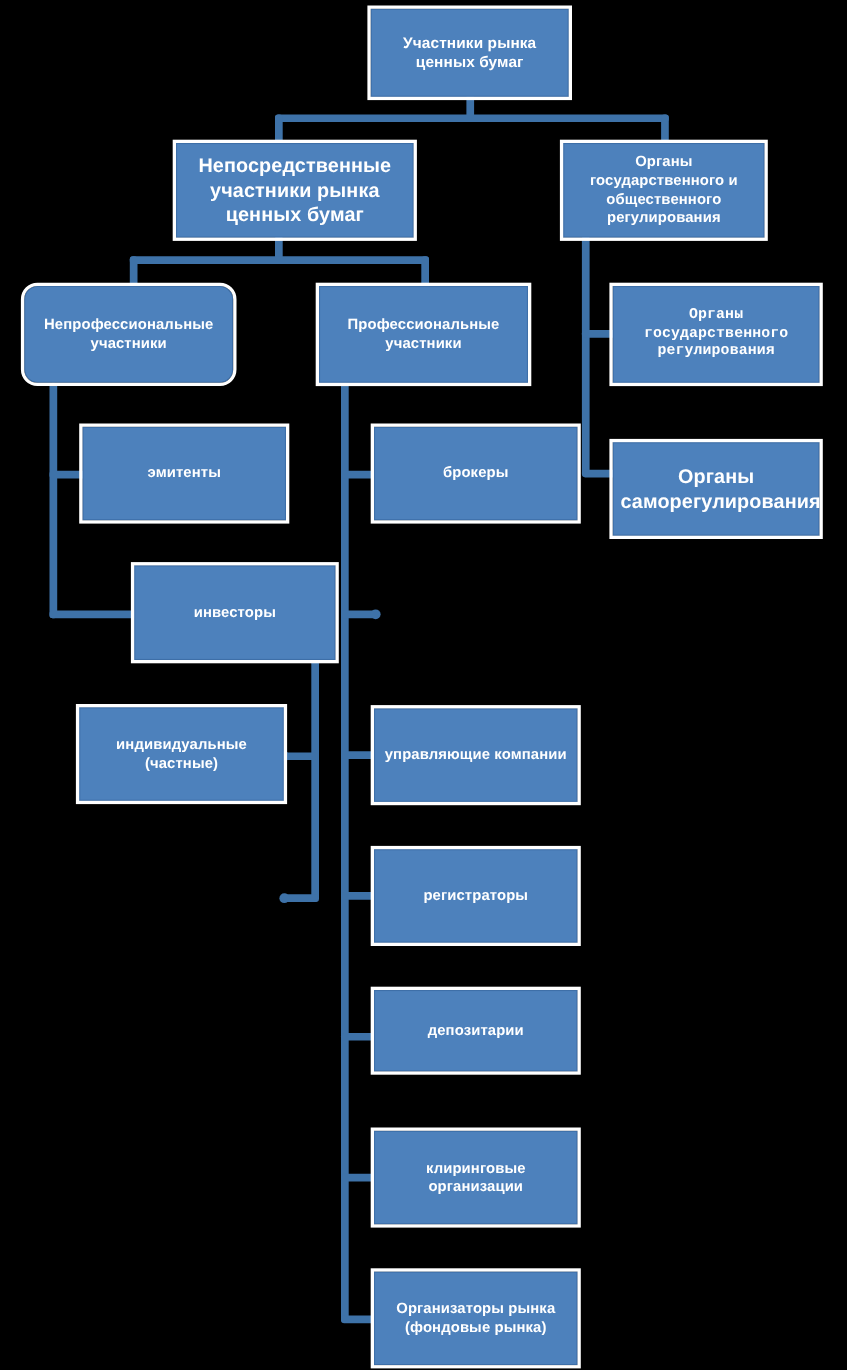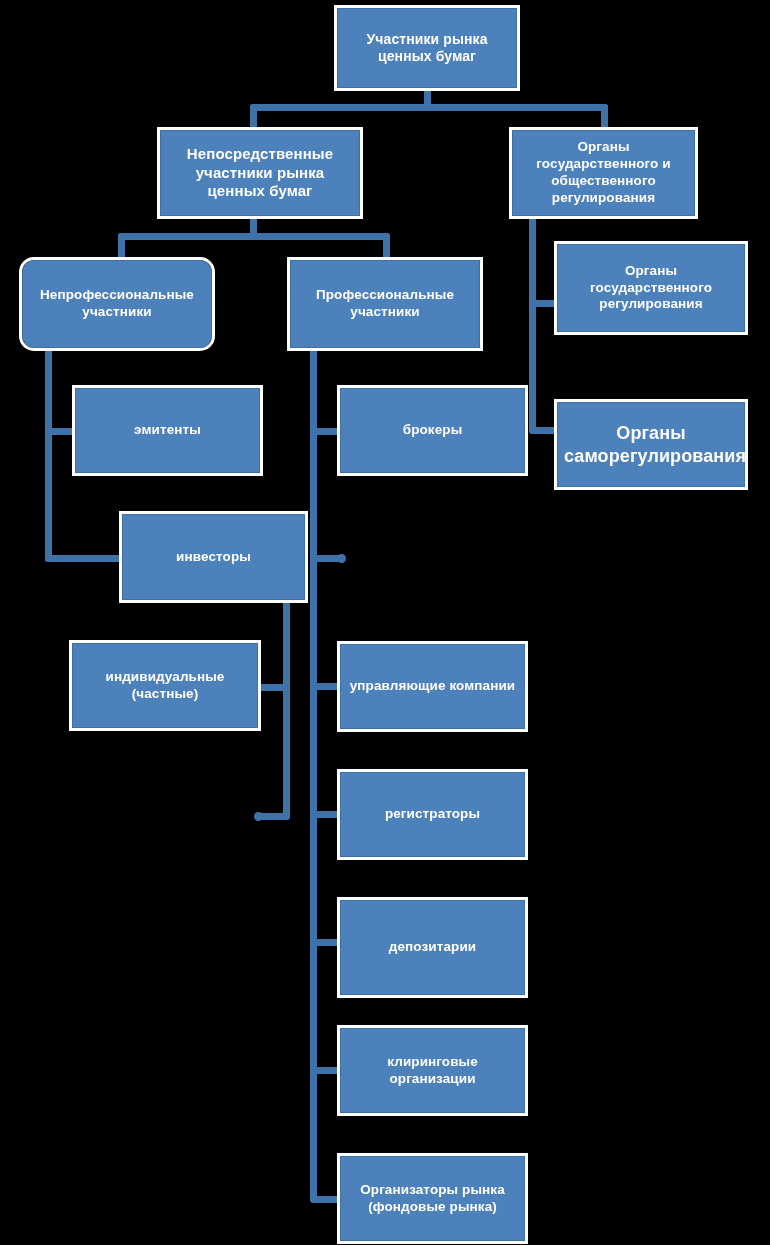--- a/index.html
+++ b/index.html
@@ -79,37 +79,37 @@
   <div class="c v" style="left:529px;top:214px;height:219px;"></div>
   <div class="c h" style="left:529px;top:300px;width:32px;"></div>
   <div class="cap" style="left:556px;top:299px;"></div>
   <div class="c h" style="left:529px;top:427px;width:32px;"></div>
   <div class="cap" style="left:556px;top:426px;"></div>
 
   <div class="node" style="left:337px;top:8px;width:180px;height:80px;font-size:14px;">
     <span>Участники рынка ценных бумаг</span>
   </div>
 
-  <div class="node" style="left:160px;top:130px;width:200px;height:86px;font-size:15px;">
+  <div class="node" style="left:160px;top:130px;width:216px;height:86px;font-size:18px;">
     <span>Непосредственные участники рынка ценных бумаг</span>
   </div>
 
   <div class="node" style="left:512px;top:130px;width:183px;height:86px;font-size:13.5px;">
     <span>Органы государственного и общественного регулирования</span>
   </div>
 
   <div class="node" style="left:22px;top:260px;width:190px;height:88px;font-size:13.5px;border-radius:12px;">
     <span>Непрофессиональные участники</span>
   </div>
 
   <div class="node" style="left:290px;top:260px;width:190px;height:88px;font-size:13.5px;">
     <span>Профессиональные участники</span>
   </div>
 
-  <div class="node" style="left:557px;top:244px;width:188px;height:88px;font-size:13.5px;">
+  <div class="node" style="left:557px;top:260px;width:188px;height:88px;font-size:13.5px;font-family:Liberation Mono, monospace;">
     <span>Органы государственного регулирования</span>
   </div>
 
   <div class="node" style="left:557px;top:402px;width:188px;height:85px;font-size:18px;">
     <span>Органы саморегулирования</span>
   </div>
 
   <div class="node" style="left:75px;top:388px;width:185px;height:85px;font-size:13.5px;">
     <span>эмитенты</span>
   </div>
@@ -129,21 +129,21 @@
 
 
   <div class="node" style="left:340px;top:644px;width:185px;height:85px;font-size:13.5px;">
     <span>управляющие компании</span>
   </div>
 
   <div class="node" style="left:340px;top:772px;width:185px;height:85px;font-size:13.5px;">
     <span>регистраторы</span>
   </div>
 
-  <div class="node" style="left:340px;top:900px;width:185px;height:95px;font-size:13.5px;">
+  <div class="node" style="left:340px;top:900px;width:185px;height:74px;font-size:13.5px;">
     <span>депозитарии</span>
   </div>
 
   <div class="node" style="left:340px;top:1028px;width:185px;height:85px;font-size:13.5px;">
     <span>клиринговые организации</span>
   </div>
 
   <div class="node" style="left:340px;top:1156px;width:185px;height:85px;font-size:13.5px;">
     <span>Организаторы рынка (фондовые рынка)</span>
   </div>

